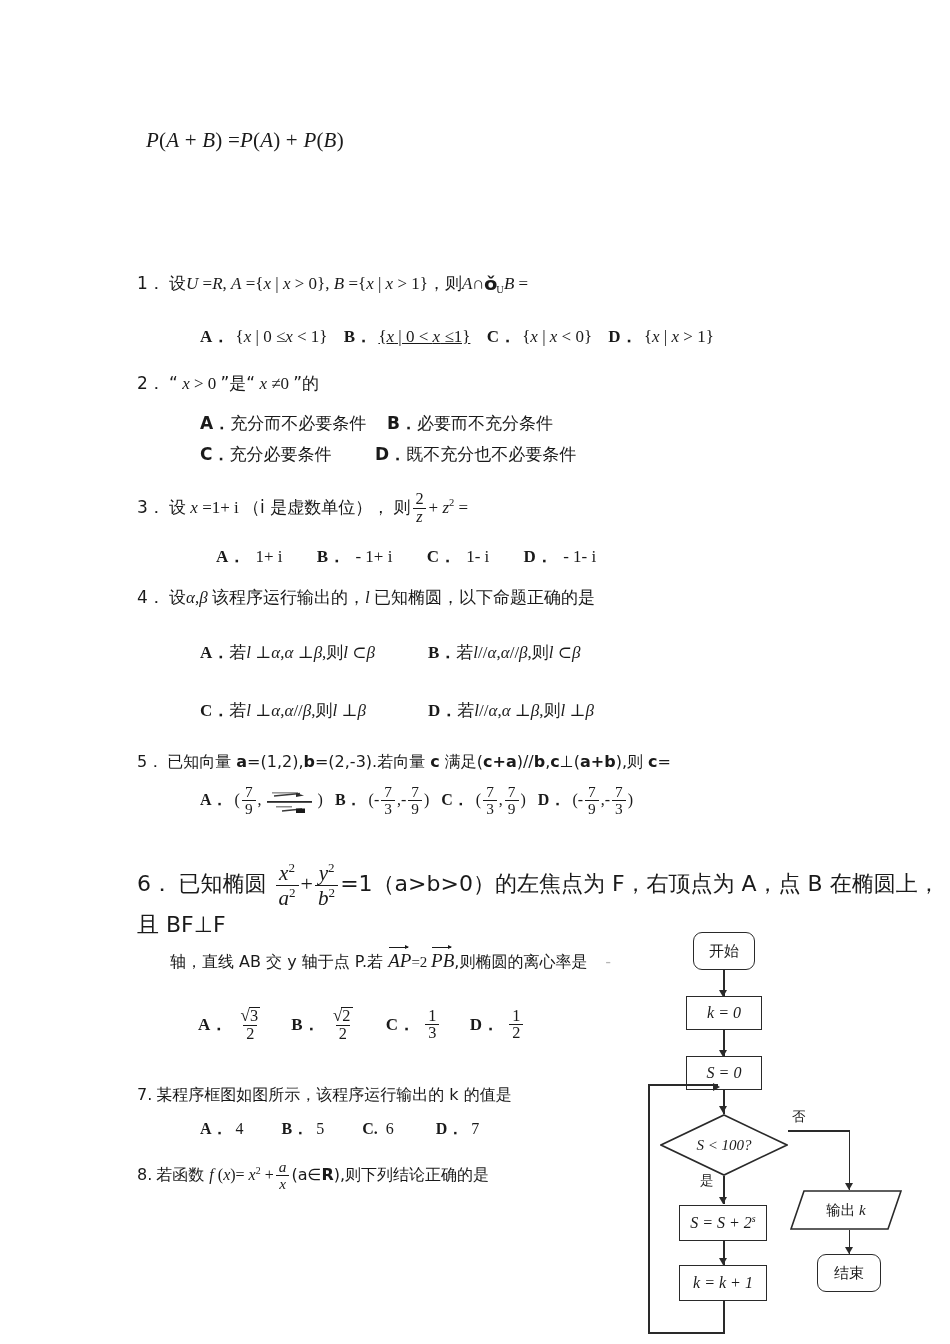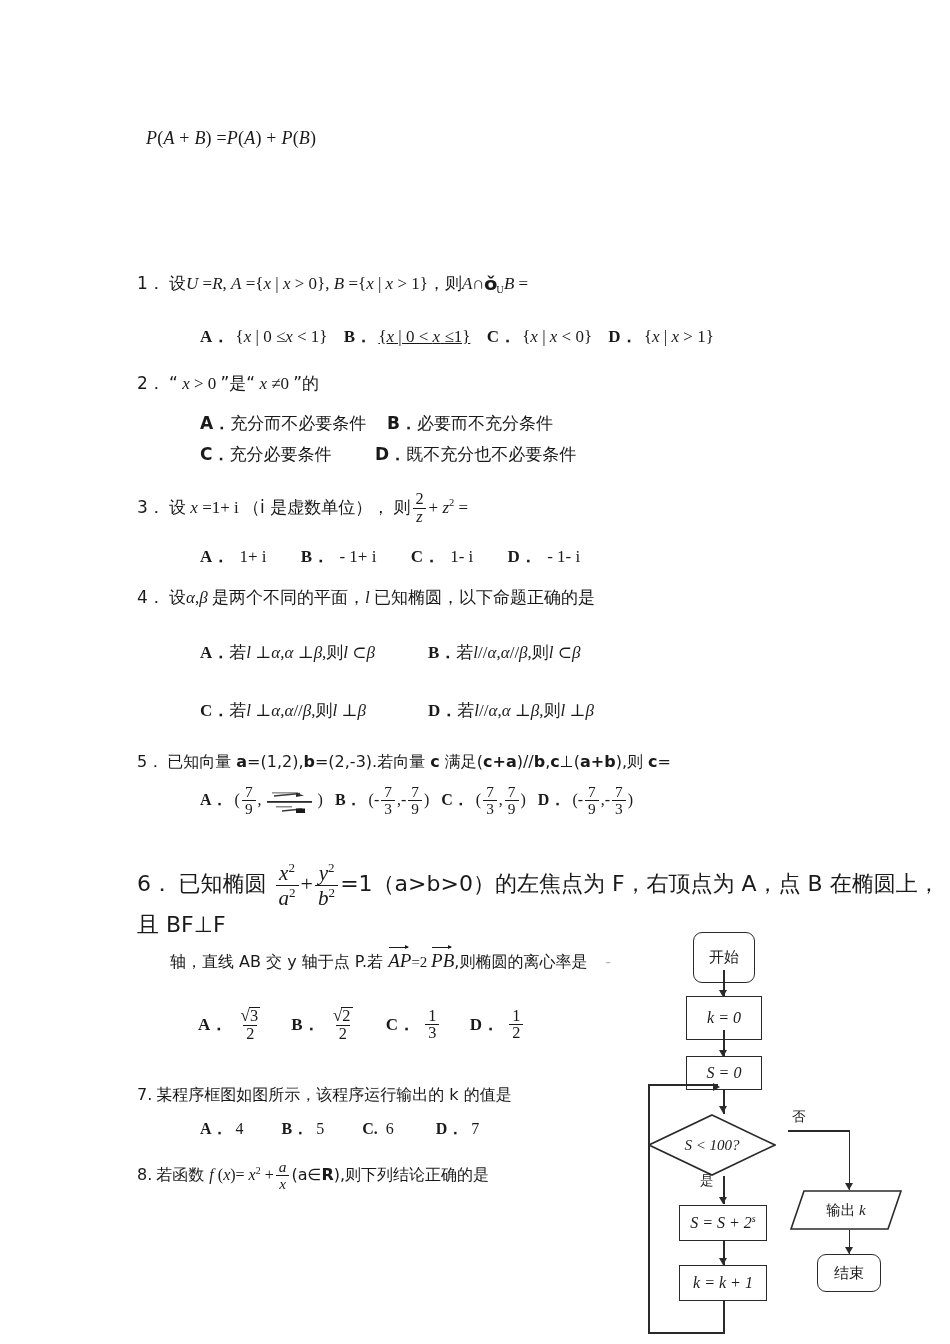--- a/index.html
+++ b/index.html
@@ -95,21 +95,21 @@
     width: 52px;
     height: 30px;
     vertical-align: middle;
     position: relative;
     top: 1px;
   }
 
   
   .blk { position: absolute; white-space: nowrap; }
 
-  #formula-top { left: 146px; top: 128px; font-size: 18px; letter-spacing: .2px; }
+  #formula-top { left: 146px; top: 128px; font-size: 21px; letter-spacing: .2px; }
 
   #section-heading {
     left: 131px; top: 182px; width: 700px;
     white-space: normal;
     font-weight: bold;
     font-size: 17.5px;
     line-height: 40px;
   }
   #section-heading .indent2 { display: inline-block; padding-left: 41px; }
   .qline { position: absolute; font-size: 17px; }
@@ -215,34 +215,34 @@
     <span class="bold cn">D．</span><span class="cn">既不充分也不必要条件</span>
   </div>
 
   <div class="qline" style="left:137px; top:492px;">
     <span class="cn">3．</span>
     <span class="cn">设</span> <span class="mi">x</span> <span class="mup">=1+ i</span> <span class="cn">（i 是虚数单位），</span> <span class="cn">则</span><span class="frac">
         <span class="num">2</span>
         <span class="den mi">z</span>
       </span><span class="mup">+</span> <span class="mi">z</span><sup class="spn">2</sup> <span class="mup">=</span>
   </div>
-  <div class="optline" style="left:200px; top:545px;">
+  <div class="optline" style="left:216px; top:545px;">
     <span class="bold">A．</span>
     <span style="margin-left:6px;">1+ i</span>
     <span class="bold" style="margin-left:30px;">B．</span>
     <span style="margin-left:6px;">- 1+ i</span>
     <span class="bold" style="margin-left:30px;">C．</span>
     <span style="margin-left:6px;">1- i</span>
     <span class="bold" style="margin-left:30px;">D．</span>
     <span style="margin-left:6px;">- 1- i</span>
   </div>
 
   <div class="qline" style="left:137px; top:586px;">
     <span class="cn">4．</span>
-    <span class="cn">设</span><span class="mi">α</span><span class="mup">,</span><span class="mi">β</span> <span class="cn">是两个不同的平面，</span><span class="mi">l</span> <span class="cn">已知椭圆，以下命题正确的是</span>
+    <span class="cn">设</span><span class="mi">α</span><span class="mup">,</span><span class="mi">β</span> <span class="cn">该程序运行输出的，</span><span class="mi">l</span> <span class="cn">已知椭圆，以下命题正确的是</span>
   </div>
   <div class="optline" style="left:200px; top:641px;">
     <span class="bold">A．</span><span class="cn">若</span><span class="mi">l</span> <span class="mup">⊥</span><span class="mi">α</span><span class="mup">,</span><span class="mi">α</span> <span class="mup">⊥</span><span class="mi">β</span><span class="mup">,</span><span class="cn">则</span><span class="mi">l</span> <span class="mup">⊂</span><span class="mi">β</span>
   </div>
   <div class="optline" style="left:428px; top:641px;">
     <span class="bold">B．</span><span class="cn">若</span><span class="mi">l</span><span class="mup">//</span><span class="mi">α</span><span class="mup">,</span><span class="mi">α</span><span class="mup">//</span><span class="mi">β</span><span class="mup">,</span><span class="cn">则</span><span class="mi">l</span> <span class="mup">⊂</span><span class="mi">β</span>
   </div>
   <div class="optline" style="left:200px; top:699px;">
     <span class="bold">C．</span><span class="cn">若</span><span class="mi">l</span> <span class="mup">⊥</span><span class="mi">α</span><span class="mup">,</span><span class="mi">α</span><span class="mup">//</span><span class="mi">β</span><span class="mup">,</span><span class="cn">则</span><span class="mi">l</span> <span class="mup">⊥</span><span class="mi">β</span>
   </div>
@@ -352,41 +352,41 @@
   <div class="qline" style="left:137px; top:1160px; font-size:16px;">
     <span class="cn">8.</span>
     <span class="cn">若函数 </span><span class="mi">f</span> <span class="mup">(</span><span class="mi">x</span><span class="mup">)</span><span class="mup">=</span> <span class="mi">x</span><sup class="spn">2</sup> <span class="mup">+</span><span class="frac">
         <span class="num mi">a</span>
         <span class="den mi">x</span>
       </span><span class="cn">(a∈</span><span class="cn bold">R</span><span class="cn">),则下列结论正确的是</span>
   </div>
 
   <div id="flowchart">
 
-    <div class="node terminal" style="left:93px; top:32px; width:62px; height:51px;">
+    <div class="node terminal" style="left:93px; top:32px; width:62px; height:38px;">
       <span class="cn">开始</span>
     </div>
     <div class="conn vline" style="left:123px; top:70px; height:26px;"></div>
     <div class="arrow-down" style="left:119.4px; top:90px;"></div>
 
-    <div class="node" style="left:86px; top:96px; width:76px; height:44px;">
+    <div class="node" style="left:86px; top:96px; width:76px; height:34px;">
       <span class="mi" style="font-size:16px;">k = 0</span>
     </div>
     <div class="conn vline" style="left:123px; top:130px; height:26px;"></div>
     <div class="arrow-down" style="left:119.4px; top:150px;"></div>
 
     <div class="node" style="left:86px; top:156px; width:76px; height:34px;">
       <span class="mi" style="font-size:16px;">S = 0</span>
     </div>
     <div class="conn vline" style="left:123px; top:190px; height:24px;"></div>
     <div class="arrow-down" style="left:119.4px; top:206px;"></div>
 
     <div class="arrow-right" style="left:113px; top:182.5px;"></div>
 
-    <div class="diamond node" style="left:48px; top:214px; width:128px; height:62px;">
+    <div class="diamond node" style="left:60px; top:214px; width:128px; height:62px;">
       <svg class="dshape" viewBox="0 0 128 62" preserveAspectRatio="none" xmlns="http://www.w3.org/2000/svg">
         <polygon points="64,1 127,31 64,61 1,31" fill="#fff" stroke="#2a2a2a" stroke-width="1.6"></polygon>
       </svg>
       <span class="dlabel mi">S &lt; 100?</span>
     </div>
 
     <div class="conn vline" style="left:123px; top:276px; height:28px;"></div>
     <div class="arrow-down" style="left:119.4px; top:297px;"></div>
     <div class="br-label" style="left:100px; top:272px;">是</div>
 

